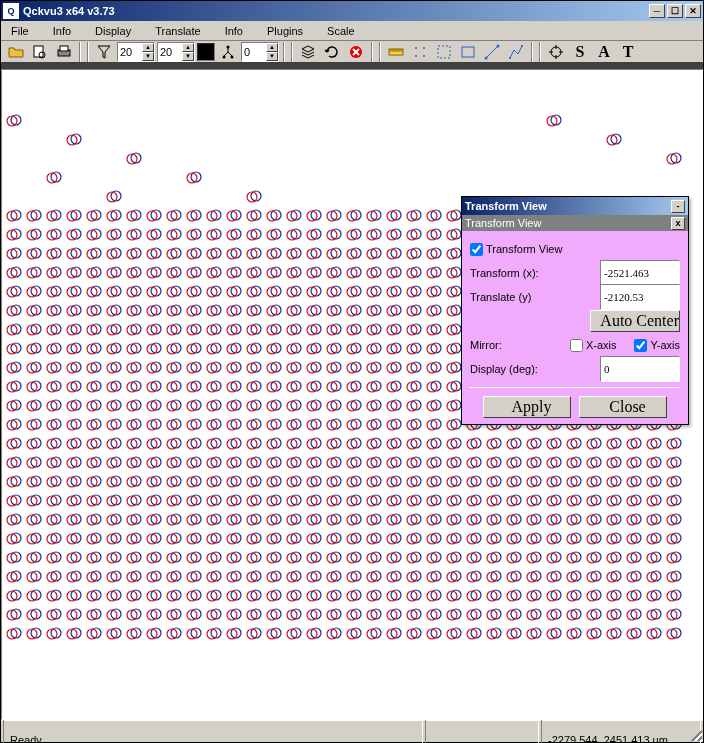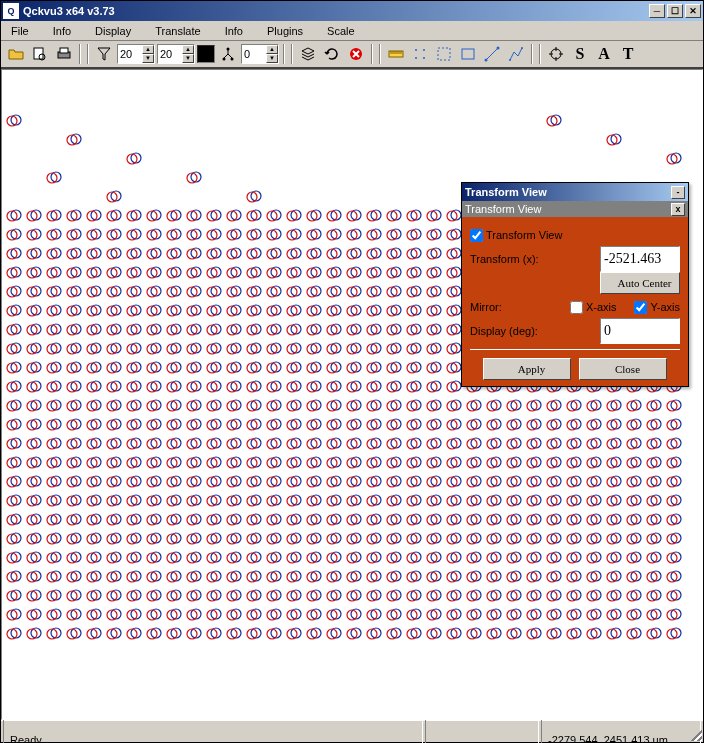--- a/index.html
+++ b/index.html
@@ -55,21 +55,21 @@
     padding: 2px 6px;
     cursor: pointer;
   }
   .toolbar {
     height: 28px;
     display: flex;
     align-items: center;
     padding: 2px 4px;
     gap: 2px;
     background: #d4d0c8;
-    border-bottom: 2px solid #404040;
+    border-bottom: 7px solid #404040;
   }
   .tool-btn {
     width: 22px; height: 22px;
     border: 1px solid transparent;
     display:flex;align-items:center;justify-content:center;
     cursor:pointer;
     font-size: 12px;
   }
   .tool-sep {
     width:2px;height:20px;
@@ -117,24 +117,24 @@
     border-top:1px solid #808080;border-left:1px solid #808080;
     border-right:1px solid #fff;border-bottom:1px solid #fff;
     height:18px;line-height:16px;padding:12px 6px;
   }
   .status-pane.left { width:420px; }
   .status-pane.mid { flex:1; }
   .status-pane.right { width:160px; text-align:left; }
 
   .dialog {
     position:absolute;
-    top:182px; left:461px;
+    top:196px; left:461px;
     width:228px;
     border:1px solid #000;
-    background:#c2410c;
+    background:#f0abfc;
     box-shadow: 2px 2px 3px rgba(0,0,0,0.3);
   }
   .dialog .dtitle {
     background: linear-gradient(to right, #0a246a, #a6caf0);
     color:#fff;height:18px;display:flex;align-items:center;
     padding:0 3px;font-weight:bold;
   }
   .dialog .dtitle .t { flex:1; }
   .dialog .dtitle .closebtn {
     width:14px;height:13px;background:#d4d0c8;
@@ -154,29 +154,29 @@
     border-right:1px solid #404040;border-bottom:1px solid #404040;
     display:flex;align-items:center;justify-content:center;
     color:#000;font-size:9px;cursor:pointer;font-weight:bold;
   }
   .dbody { padding:6px 8px; }
   .drow { display:flex;align-items:center;height:24px;gap:6px; }
   .drow label { width:78px; white-space:nowrap; }
   .dinput {
     border-top:1px solid #808080;border-left:1px solid #808080;
     border-right:1px solid #fff;border-bottom:1px solid #fff;
-    background:#fff;height:26px;width:80px;padding:1px 3px;font-size:14px;font-family:Tahoma;
+    background:#fff;height:26px;width:80px;padding:1px 3px;font-size:11px;font-family:Tahoma;
   }
   .dcheck { display:inline-flex;align-items:center;gap:3px; }
   .dcheck input { width:13px;height:13px; }
   .dbutton {
     height:22px;min-width:88px;
     border-top:1px solid #fff;border-left:1px solid #fff;
     border-right:1px solid #404040;border-bottom:1px solid #404040;
-    background:#d4d0c8;cursor:pointer;font-size:11px;font-family:Tahoma;padding-left:9px;
+    background:#d4d0c8;cursor:pointer;font-size:16px;font-family:Tahoma;padding-left:9px;
   }
   .dbutton-row {
     display:flex;gap:8px;justify-content:center;
     border-top:1px solid #fff; padding-top:8px; margin-top:6px;
   }
 
   .grip {
     position:absolute;right:2px;bottom:2px;width:14px;height:14px;
     background:
       linear-gradient(135deg, transparent 0 60%, #808080 60% 70%, #fff 70% 80%, #808080 80% 90%, #fff 90% 100%);
@@ -1946,20 +1946,25 @@
       <span class="dcheck">
         <input type="checkbox" checked="" style="">
         <span>Transform View</span>
       </span>
     </div>
     <div class="drow">
       <label>Transform (x):</label>
       <div style="flex:1"></div>
       <input class="dinput" value="-2521.463" style="">
     </div>
+    <div class="drow">
+      <label>Translate (y)</label>
+      <div style="flex:1"></div>
+      <input class="dinput" value="-2120.53" style="">
+    </div>
     <div class="drow" style="justify-content:flex-end">
       <button class="dbutton" style="min-width:80px">Auto Center</button>
     </div>
     <div class="drow">
       <label>Mirror:</label>
       <div style="flex:1"></div>
       <span class="dcheck">
         <input type="checkbox" style="">
         <span>X-axis</span>
       </span>

